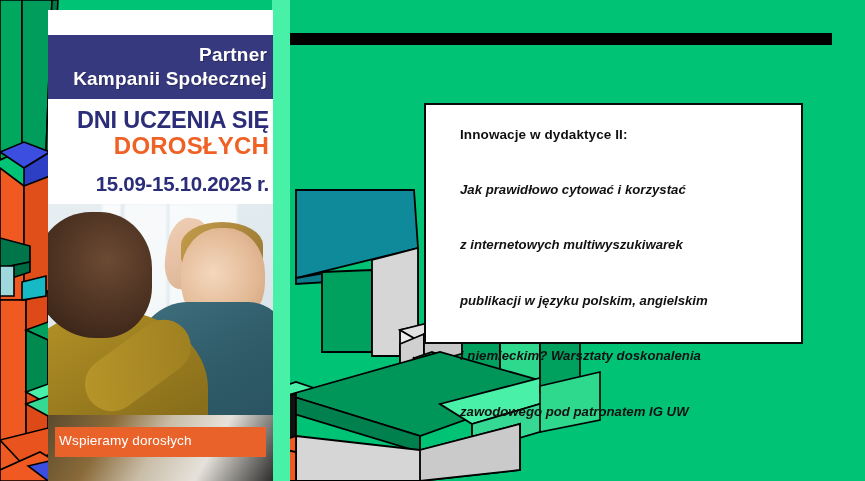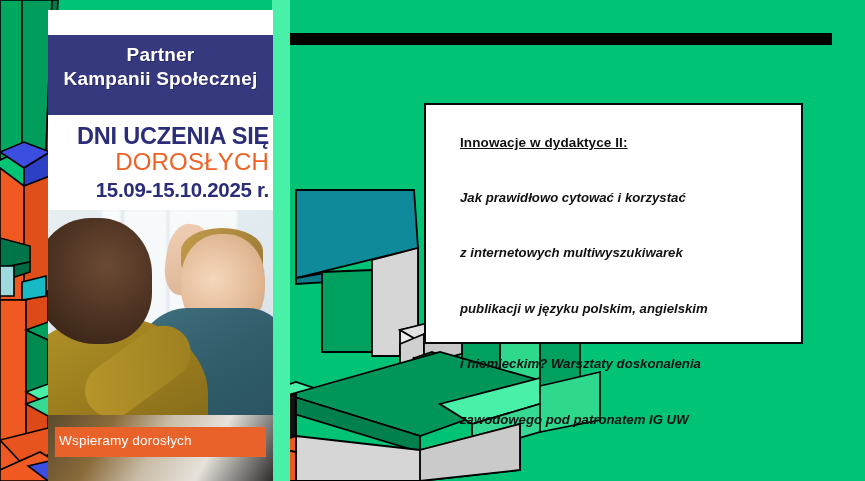--- a/index.html
+++ b/index.html
@@ -60,23 +60,22 @@
     position: absolute;
     left: 34px;
     top: 14px;
     right: 10px;
   }
   .heading-line {
     font-size: 13.5px;
     font-weight: bold;
     color: #111111;
     letter-spacing: 0.1px;
-    margin: 16px 0 22px 0;
+    margin: 8px 0 22px 0;
     line-height: 1.25;
-    text-decoration: underline;
   }
   .body-block {
     font-size: 13.2px;
     font-weight: bold;
     font-style: italic;
     color: #111111;
     line-height: 1.47;
     margin: 0;
   }
   .body-block .ln { display: block; white-space: nowrap; margin-top: 36px; }
@@ -98,22 +97,22 @@
     background: #ffffff;
     overflow: hidden;
     box-shadow: 0 0 0 0 rgba(0,0,0,0);
   }
   .poster-topwhite {
     height: 25px;
     background: #ffffff;
   }
   .poster-navy {
     background: #37397e;
-    padding: 8px 6px 23px 6px;
-    text-align: center;
+    padding: 8px 6px 7px 6px;
+    text-align: right;
   }
   .poster-navy .pn-l1,
   .poster-navy .pn-l2 {
     display: block;
     color: #ffffff;
     font-weight: bold;
     letter-spacing: 0.2px;
     text-shadow: 1px 1px 0 rgba(0,0,0,0.25);
   }
   .poster-navy .pn-l1 { font-size: 19px; line-height: 1.28; }
@@ -129,32 +128,32 @@
     color: #2b2d78;
     font-size: 23.5px;
     font-weight: bold;
     letter-spacing: -0.2px;
     line-height: 1.08;
   }
   .pt-l2 {
     display: block;
     color: #ef6124;
     font-size: 24px;
-    font-weight: normal;
+    font-weight: bold;
     letter-spacing: 0.2px;
     line-height: 1.12;
   }
   .pt-l3 {
     display: block;
     color: #2b2d78;
     font-size: 20.5px;
     font-weight: bold;
     letter-spacing: -0.3px;
     line-height: 1.2;
-    margin-top: 2px;
+    margin-top: 12px;
   }
 
   
   .poster-photo {
     position: relative;
     height: 240px;
     overflow: hidden;
     background: linear-gradient(160deg,#e7eef2 0%, #dfe9ee 40%, #cdd9de 100%);
   }
   .ph-window {

